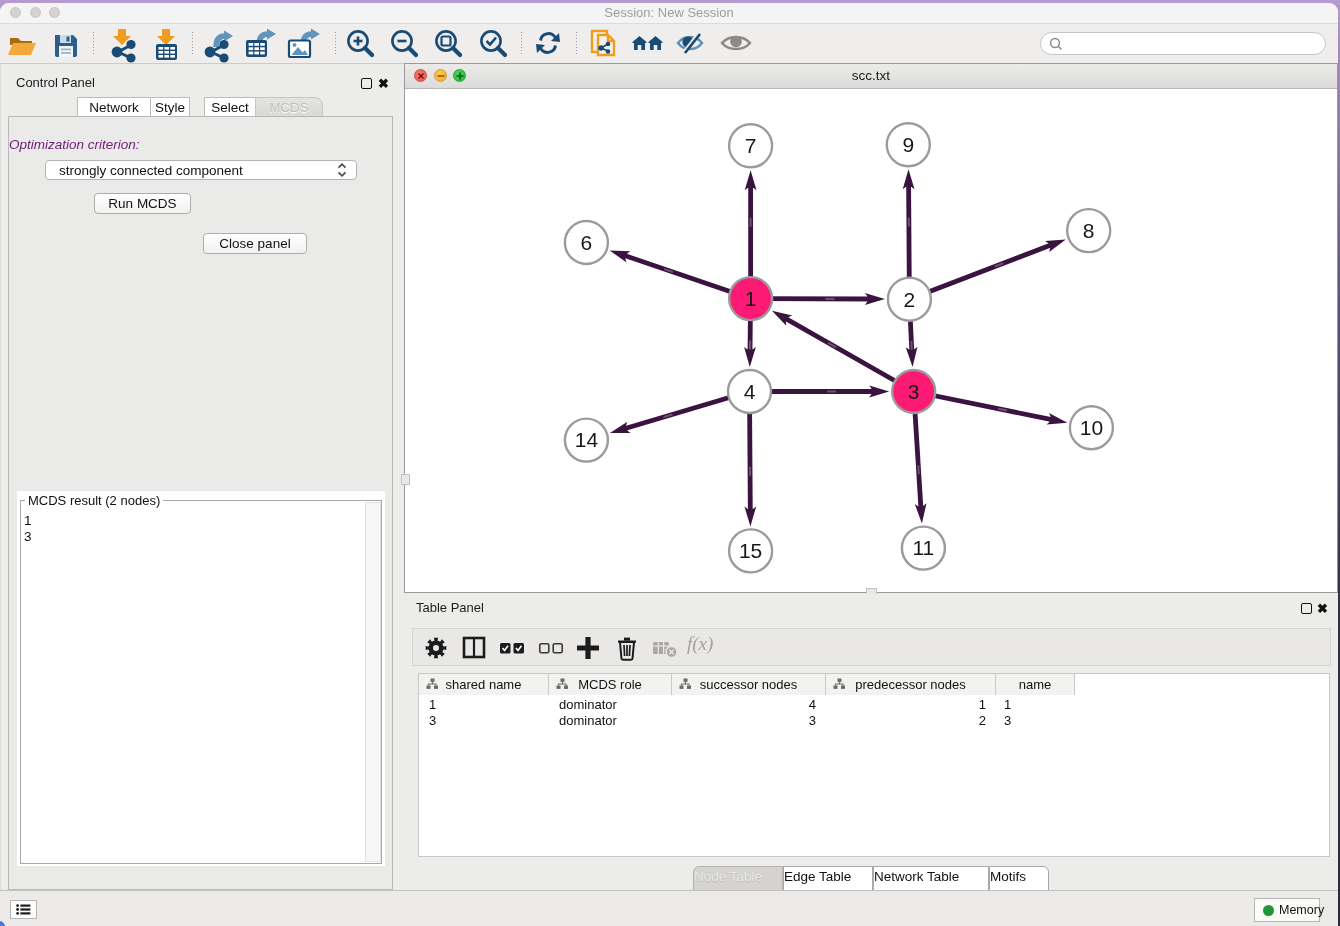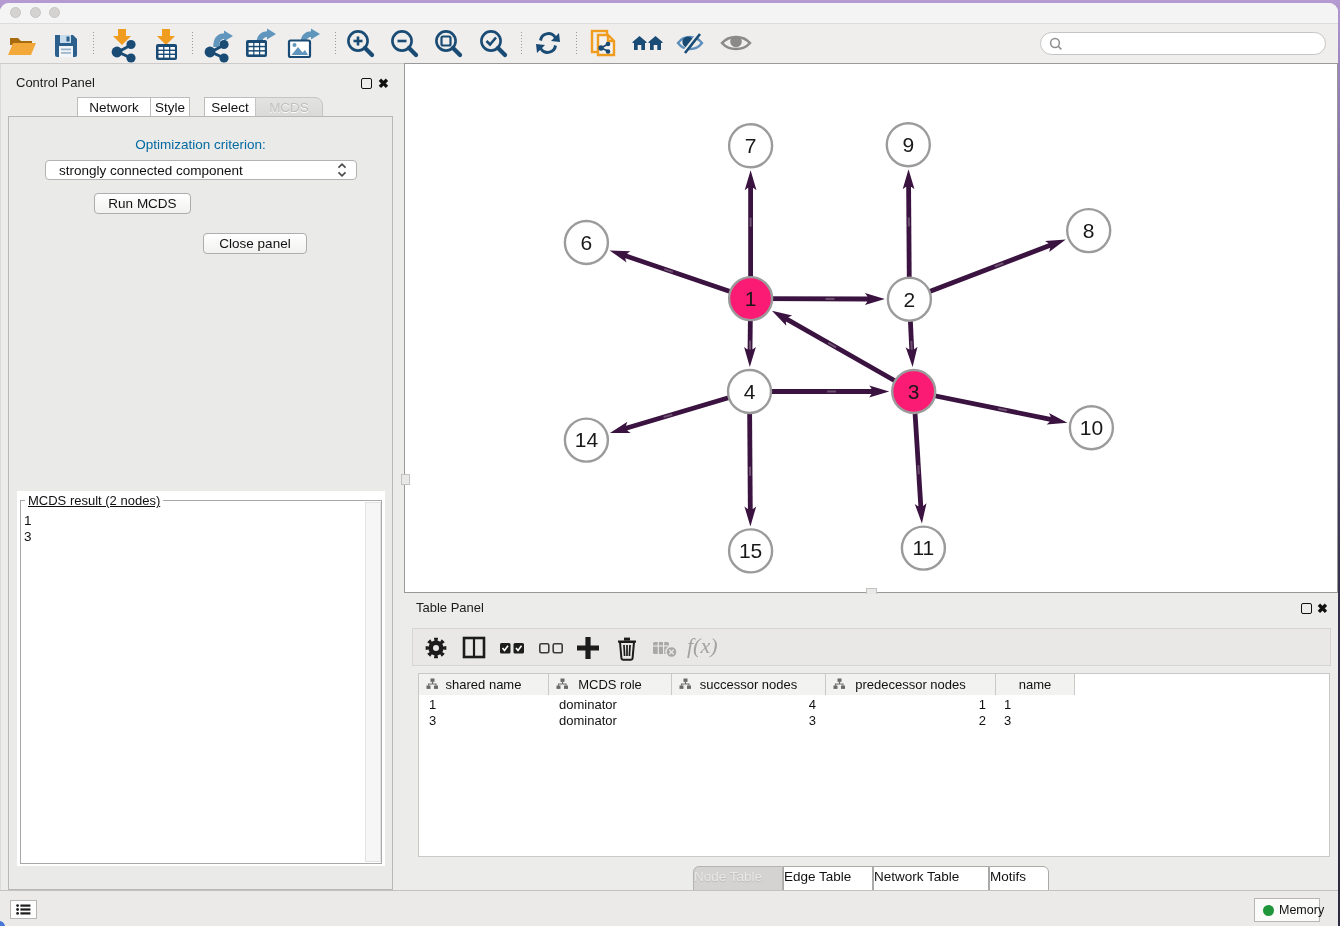--- a/index.html
+++ b/index.html
@@ -28,21 +28,21 @@
        background:#fff;border:1px solid #bdbcbb;box-sizing:border-box;color:#111;}
   .cpcontent{position:absolute;left:7px;top:52px;width:383px;height:772px;
        border:1px solid #b9b8b7;background:#eaeae9;}
   .btn{position:absolute;height:21px;line-height:20px;text-align:center;font-size:13.5px;color:#111;
        background:linear-gradient(#ffffff,#f1f1f0);border:1px solid #aeadac;border-radius:4px;box-sizing:border-box;}
   .combo{position:absolute;left:36px;top:43px;width:312px;height:20px;background:#fff;
        border:1px solid #b4b3b2;border-radius:4px;box-sizing:border-box;font-size:13.5px;color:#111;
        line-height:19px;padding-left:13px;}
   .resultbox{position:absolute;left:8px;top:374px;width:368px;height:375px;background:#fff;}
   .fsborder{position:absolute;left:3px;top:9px;right:3px;bottom:2px;border:1px solid #a9a8a7;}
-  .fslegend{position:absolute;left:8px;top:2px;background:#fff;padding:0 3px;font-size:13px;color:#111;text-decoration:underline;}
+  .fslegend{position:absolute;left:8px;top:2px;background:#fff;padding:0 3px;font-size:13px;color:#111;}
   .scrolltrack{position:absolute;right:4px;top:11px;width:16px;bottom:4px;background:#f6f6f6;border:1px solid #e2e2e2;box-sizing:border-box;}
   
   .netwin{position:absolute;left:404px;top:60px;width:934px;height:530px;border:1px solid #9a9998;
        box-sizing:border-box;background:#fff;}
   .nettitle{position:absolute;left:0;top:0;width:100%;height:24px;
        background:linear-gradient(#ebebea,#dcdbda);border-bottom:1px solid #b9b8b7;}
   .mbtn{position:absolute;top:5px;width:13px;height:13px;border-radius:50%;box-sizing:border-box;}
   
   .tpanel{position:absolute;left:404px;top:591px;width:934px;height:296px;background:#ececeb;}
   .ttoolbar{position:absolute;left:8px;top:34px;width:919px;height:38px;background:#e9e8e7;
@@ -55,20 +55,21 @@
        background:#fff;border:1px solid #aaa9a8;box-sizing:border-box;color:#111;}
   .statusbar{position:absolute;left:0;top:887px;width:100%;height:36px;background:#ebeae9;border-top:1px solid #c3c2c1;}
 </style>
 </head>
 <body>
 <div class="win">
   <div class="titlebar">
     <div class="tl" style="left:10px;"></div>
     <div class="tl" style="left:30px;"></div>
     <div class="tl" style="left:49px;"></div>
+    <div class="wtitle">Session: New Session</div>
   </div>
   <div class="toolbar">
       <div class="sep" style="left:93px;"></div>
       <div class="sep" style="left:192px;"></div>
       <div class="sep" style="left:335px;"></div>
       <div class="sep" style="left:521px;"></div>
       <div class="sep" style="left:576px;"></div>
 <svg class="ticon" style="left:5px;top:4px" width="34" height="34" viewBox="0 0 34 34">
         <path d="M5 10 L13 10 L16 13 L27 13 L27 17 L5 17 Z" fill="#a86c10"></path>
 <path d="M3 27 L8 15 L31 15 L26 27 Z" fill="#f2a939"></path>
@@ -202,38 +203,56 @@
     </div>
   <div class="cpanel">
   <div class="phead abs" style="left:15px;top:11px;">Control Panel</div>
   <div class="floatbox" style="left:360px;top:14px;"></div>
   <div class="closex" style="left:377px;top:14px;">✖</div>
   <div class="tab" style="left:76px;width:74px;">Network</div>
   <div class="tab" style="left:149px;width:40px;">Style</div>
   <div class="tab" style="left:203px;width:52px;">Select</div>
   <div class="tab" style="left:254px;width:68px;background:linear-gradient(#e3e3e2,#dadad9);border-radius:0 8px 0 0;color:#c0bfbe;text-shadow:0 1px 0 #fbfbfb;border-color:#c6c5c4;">MCDS</div>
   <div class="cpcontent">
-     <div class="abs" style="left:0;top:20px;width:100%;text-align:center;font-size:13.5px;color:#0369a1;">Optimization criterion:</div>
+     <div class="abs" style="left:0;top:20px;width:100%;font-size:13.5px;color:#701a75;font-style:italic;">Optimization criterion:</div>
      <div class="combo">strongly connected component
         <svg width="10" height="14" style="position:absolute;right:9px;top:2px" viewBox="0 0 10 14">
           <path d="M1.5 4.6 L5 1.2 L8.5 4.6" fill="none" stroke="#4a4a4a" stroke-width="1.7"></path>
             <path d="M1.5 9.4 L5 12.8 L8.5 9.4" fill="none" stroke="#4a4a4a" stroke-width="1.7"></path>
         </svg>
      </div>
      <div class="btn" style="left:85px;top:76px;width:97px;">Run MCDS</div>
      <div class="btn" style="left:194px;top:76px;width:104px;margin-top:40px;">Close panel</div>
      <div class="resultbox">
         <div class="fsborder"></div>
         <div class="fslegend">MCDS result (2 nodes)</div>
         <div class="abs" style="left:7px;top:22px;font-size:13.5px;color:#111;line-height:15.5px;">1<br>3</div>
         <div class="scrolltrack"></div>
      </div>
   </div>
 </div>
   <div class="netwin">
+  <div class="nettitle">
+    <div class="mbtn" style="left:9px;background:radial-gradient(circle at 35% 30%,#f2766c,#ea5c52);border:0.5px solid #d8453c;">
+      <svg width="12" height="12" viewBox="0 0 12 12" style="position:absolute;left:0;top:0">
+            <path d="M3.5 3.5 L8.5 8.5 M8.5 3.5 L3.5 8.5" stroke="#750b06" stroke-width="1.4"></path>
+          </svg>
+        </div>
+    <div class="mbtn" style="left:29px;background:radial-gradient(circle at 35% 30%,#fdc64b,#f5ae2e);border:0.5px solid #d99b26;">
+      <svg width="12" height="12" viewBox="0 0 12 12" style="position:absolute;left:0;top:0">
+            <path d="M2.5 6 H9.5" stroke="#90591a" stroke-width="1.6"></path>
+          </svg>
+        </div>
+    <div class="mbtn" style="left:48px;background:radial-gradient(circle at 35% 30%,#47d15c,#2cb942);border:0.5px solid #24a234;">
+      <svg width="12" height="12" viewBox="0 0 12 12" style="position:absolute;left:0;top:0">
+            <path d="M6 2.5 V9.5 M2.5 6 H9.5" stroke="#0d5c16" stroke-width="1.6"></path>
+          </svg>
+        </div>
+    <div style="position:absolute;left:0;top:4px;width:100%;text-align:center;font-size:13.5px;color:#1a1a1a;">scc.txt</div>
+  </div>
   <svg style="position:absolute;left:0;top:25px;" width="932" height="504" viewBox="0 0 932 504">
 <line x1="345.6" y1="209.6" x2="345.6" y2="97.3" stroke="#3b1340" stroke-width="4.8"></line>
 <path d="M345.6 81.3 L351.5 101.3 Q345.6 95.3 339.7 101.3 Z" fill="#3b1340"></path>
 <line x1="345.6" y1="209.6" x2="219.7" y2="166.6" stroke="#3b1340" stroke-width="4.8"></line>
 <path d="M204.6 161.4 L225.4 162.3 Q217.8 165.9 221.6 173.5 Z" fill="#3b1340"></path>
 <line x1="345.6" y1="209.6" x2="463.9" y2="210.0" stroke="#3b1340" stroke-width="4.8"></line>
 <path d="M479.9 210.1 L459.9 215.9 Q465.9 210.1 459.9 204.1 Z" fill="#3b1340"></path>
 <line x1="345.6" y1="209.6" x2="345.0" y2="262.0" stroke="#3b1340" stroke-width="4.8"></line>
 <path d="M344.8 278.0 L339.1 257.9 Q345.0 264.0 350.9 258.1 Z" fill="#3b1340"></path>
 <line x1="504.4" y1="210.2" x2="503.6" y2="96.2" stroke="#3b1340" stroke-width="4.8"></line>
@@ -335,21 +354,21 @@
         <svg style="position:absolute;left:237px;top:4px" width="30" height="30" viewBox="0 0 30 30">
           <rect x="3" y="9" width="16" height="12" rx="1.5" fill="#a9a8a7"></rect>
           <g stroke="#e9e8e7" stroke-width="1.2">
             <line x1="3" y1="13" x2="19" y2="13"></line>
             <line x1="8.3" y1="9" x2="8.3" y2="21"></line>
             <line x1="13.6" y1="9" x2="13.6" y2="21"></line>
           </g>
 <circle cx="21.5" cy="19" r="5.5" fill="#a9a8a7" stroke="#e9e8e7" stroke-width="1.4"></circle>
           <path d="M19.3 16.8 l4.4 4.4 M23.7 16.8 l-4.4 4.4" stroke="#e9e8e7" stroke-width="1.4"></path>
         </svg>
-        <div style="position:absolute;left:274px;top:4px;font-family:'Liberation Serif',serif;font-style:italic;font-size:22px;color:#a3a2a1;">f(x)</div>
+        <div style="position:absolute;left:274px;top:4px;font-family:'Liberation Serif',serif;font-style:italic;font-size:19px;color:#a3a2a1;">f(x)</div>
       </div>
   <div class="twhite">
         <div class="th" style="left:0px;width:130px;"><svg width="13" height="12" viewBox="0 0 13 12" style="position:absolute;left:7px;top:4px">
 <rect x="4.5" y="0.5" width="4" height="3.4" fill="#6b6a69"></rect>
 <rect x="0.5" y="7.5" width="4" height="3.4" fill="#6b6a69"></rect>
             <rect x="8" y="7.5" width="4" height="3.4" fill="#6b6a69"></rect>
 <path d="M6.5 4 V6 M2.5 7.5 V6 H10 V7.5" fill="none" stroke="#6b6a69" stroke-width="1.1"></path>
           </svg>shared name</div>
         <div class="th" style="left:130px;width:123px;"><svg width="13" height="12" viewBox="0 0 13 12" style="position:absolute;left:7px;top:4px">
 <rect x="4.5" y="0.5" width="4" height="3.4" fill="#6b6a69"></rect>

